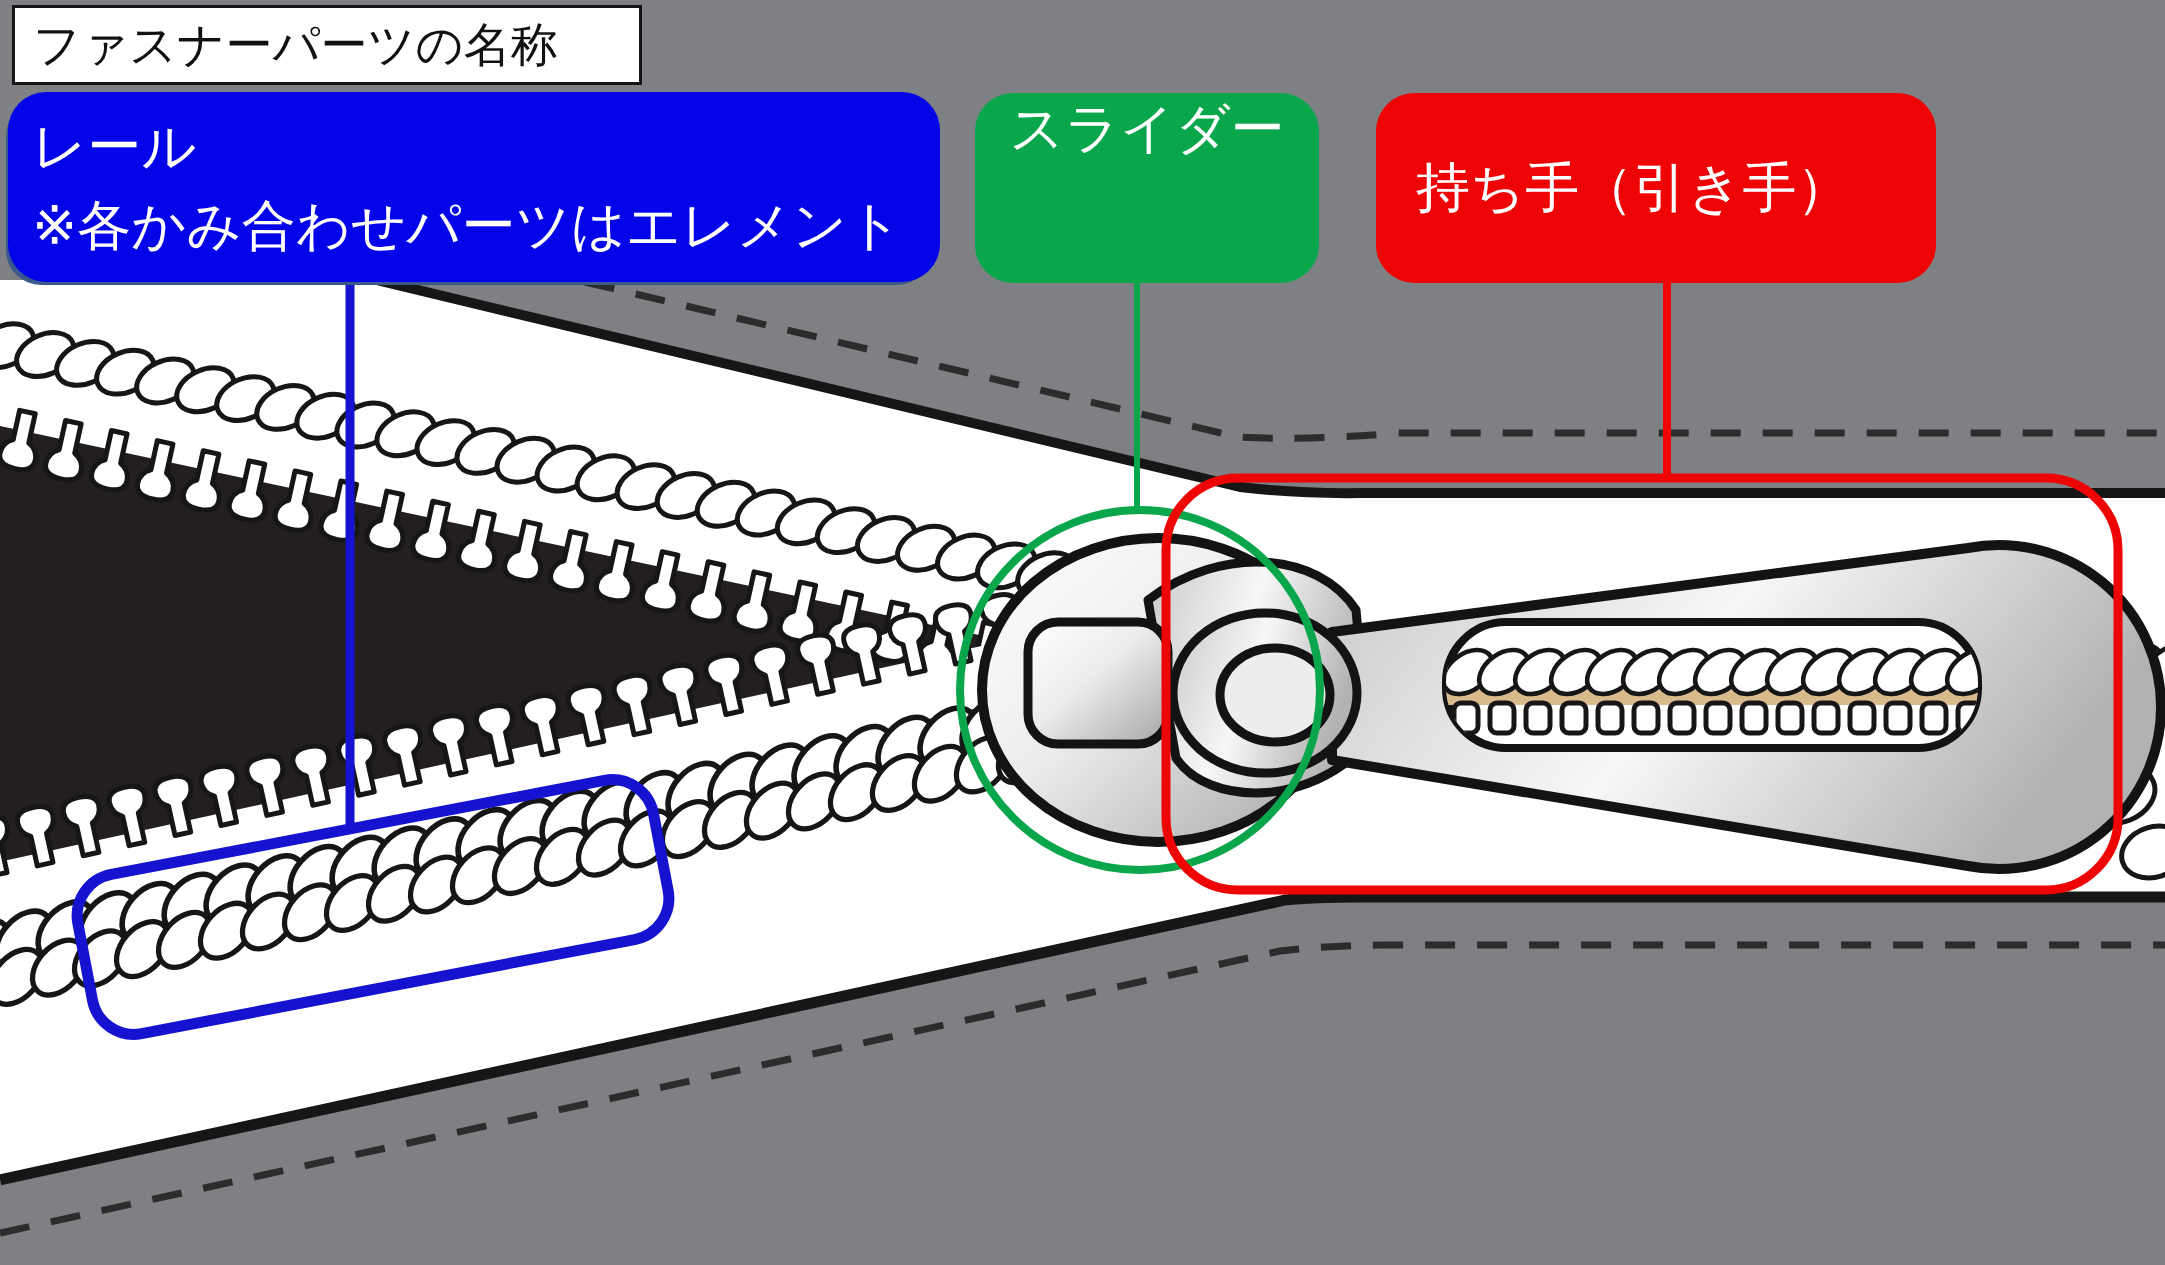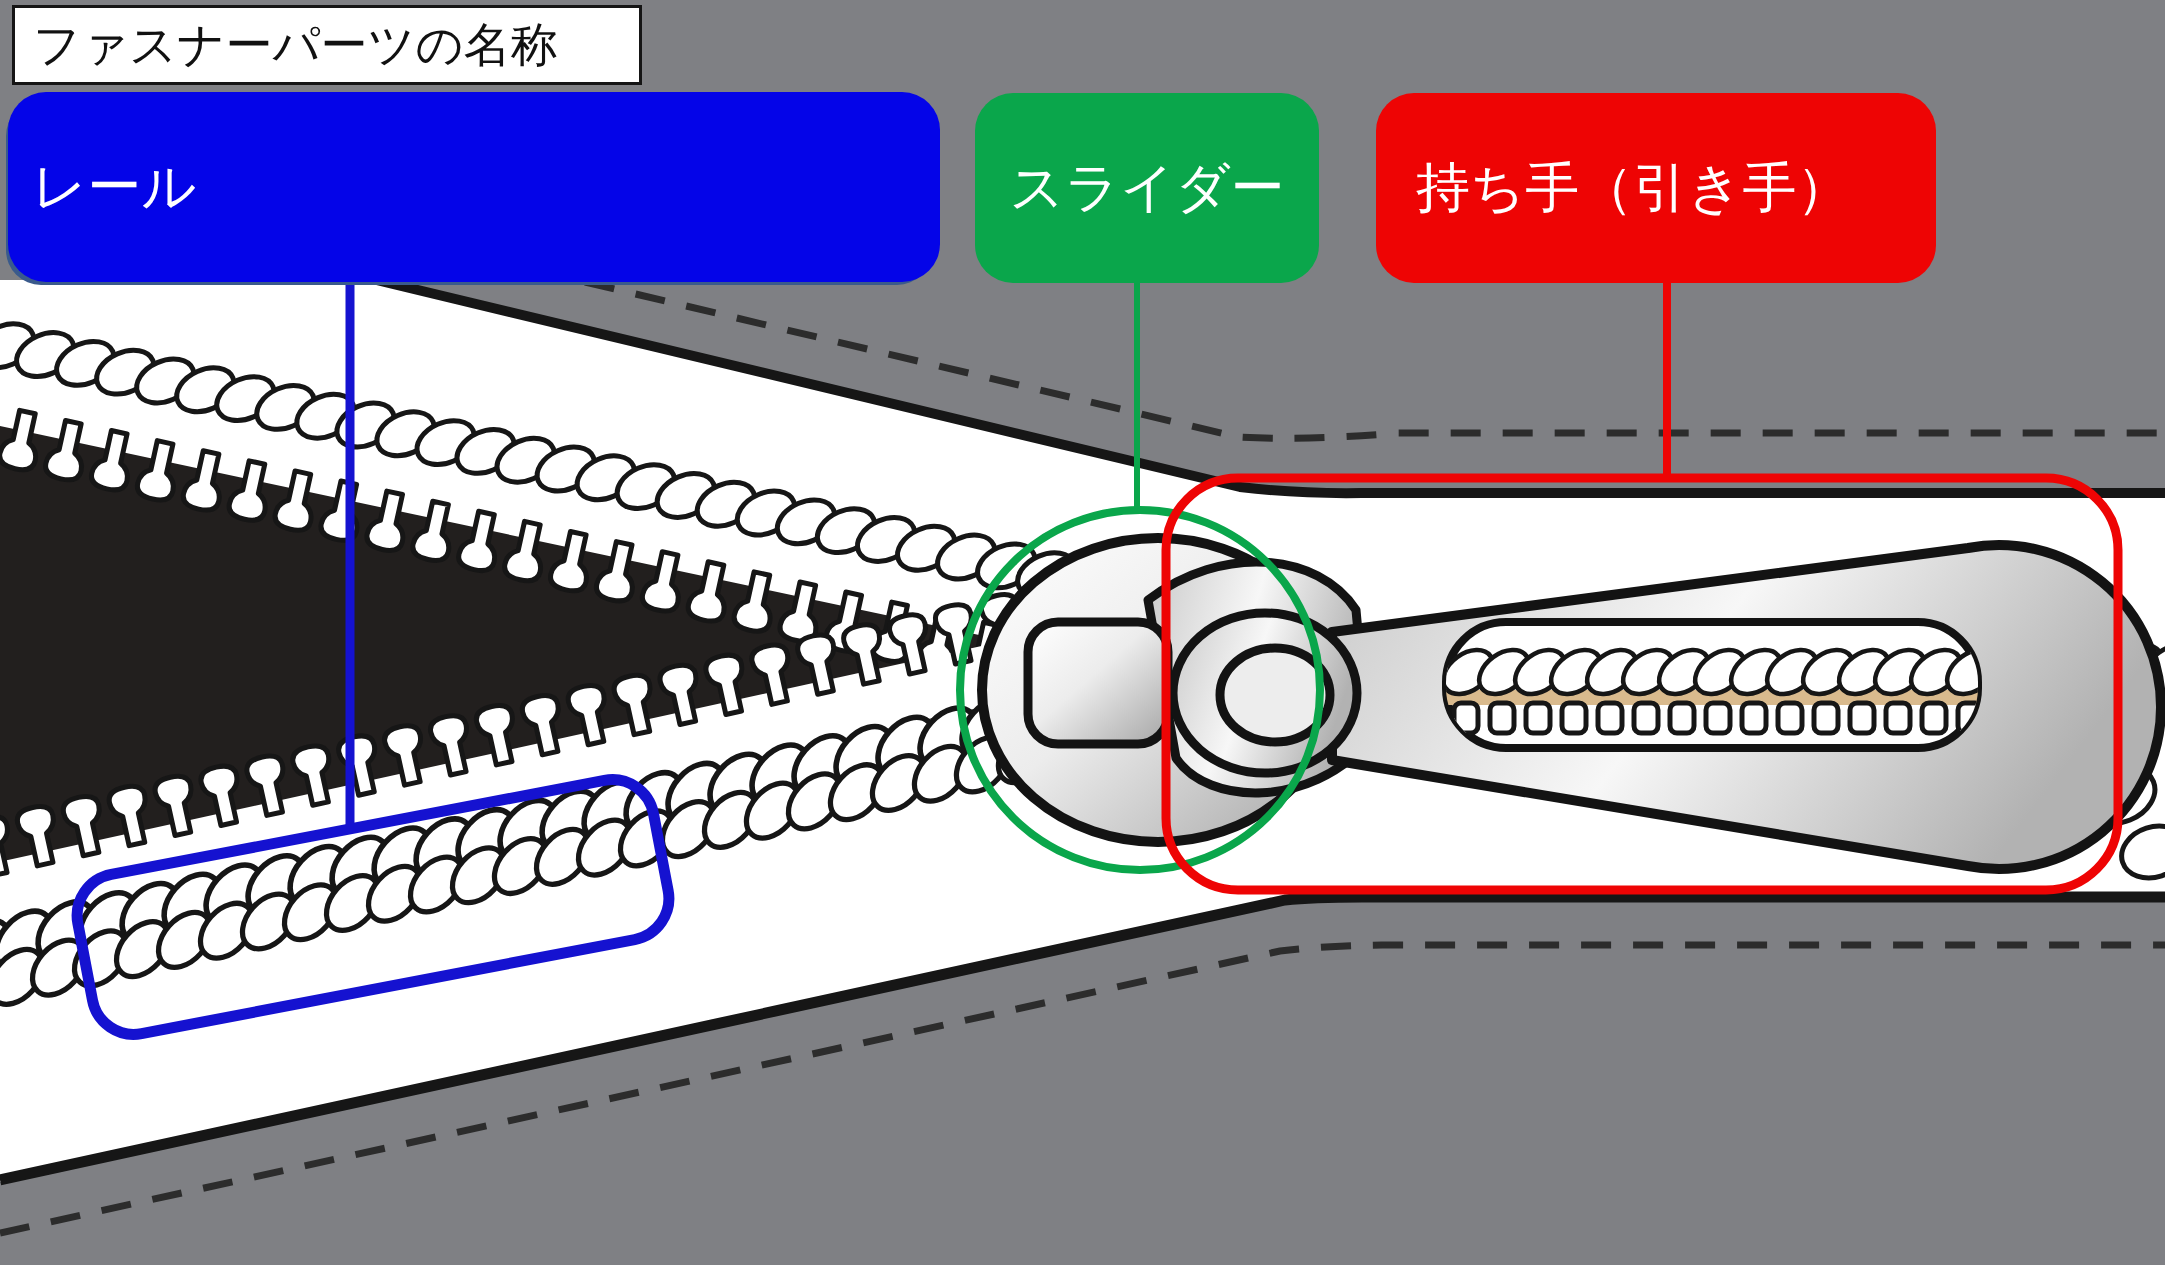--- a/index.html
+++ b/index.html
@@ -24,21 +24,21 @@
   .label-rail{
     left:8px;top:92px;width:932px;height:190px;
     background:#0404E8;
     box-shadow:-5px 6px 0 -3px #3a5a8c;
     display:flex;flex-direction:column;justify-content:center;
     padding-left:24px;gap:6px;
   }
   .label-slider{
     left:975px;top:93px;width:344px;height:190px;
     background:#0AA64B;
-    display:flex;align-items:center;justify-content:center;
+    display:flex;align-items:flex-start;justify-content:center;
   }
   .label-pull{
     left:1376px;top:93px;width:560px;height:190px;
     background:#EE0404;
     display:flex;align-items:center;padding-left:40px;
   }
 </style>
 </head>
 <body>
 
@@ -291,20 +291,21 @@
     <line x1="1137" y1="282" x2="1137" y2="512" stroke="#0AA64B" stroke-width="6"></line>
     <line x1="1667" y1="282" x2="1667" y2="478" stroke="#EE0404" stroke-width="8"></line>
   </svg>
 
   <div class="title-box">
     <span>ファスナーパーツの名称</span>
   </div>
 
   <div class="label label-rail">
     <div>レール</div>
+    <div>※各かみ合わせパーツはエレメント</div>
   </div>
 
   <div class="label label-slider">
     <span>スライダー</span>
   </div>
 
   <div class="label label-pull">
     <span>持ち手（引き手）</span>
   </div>
 

